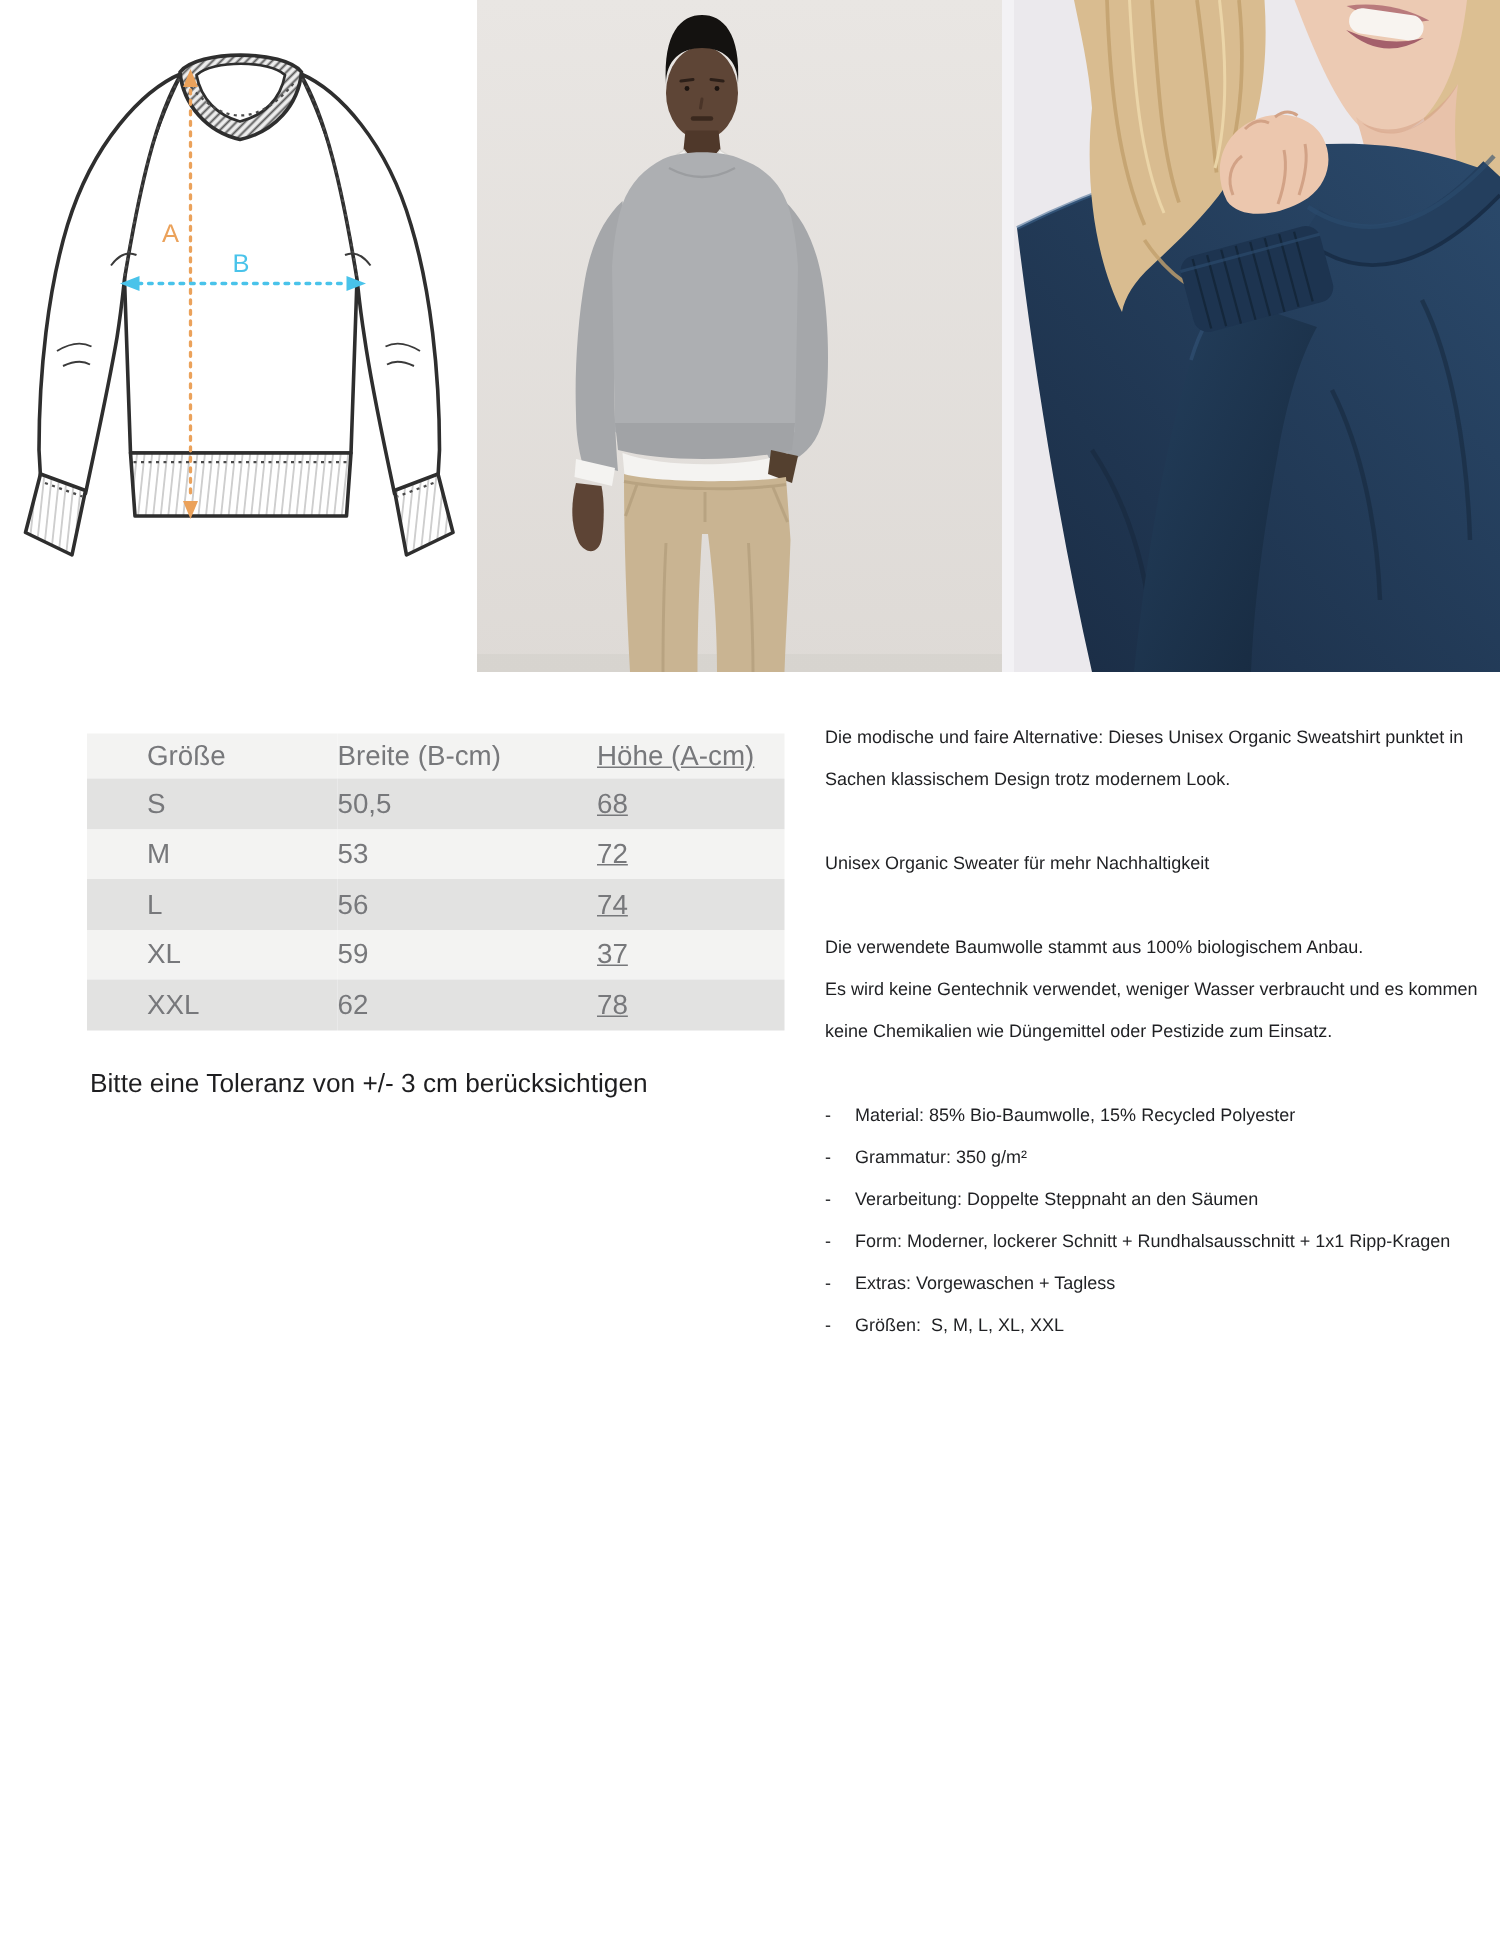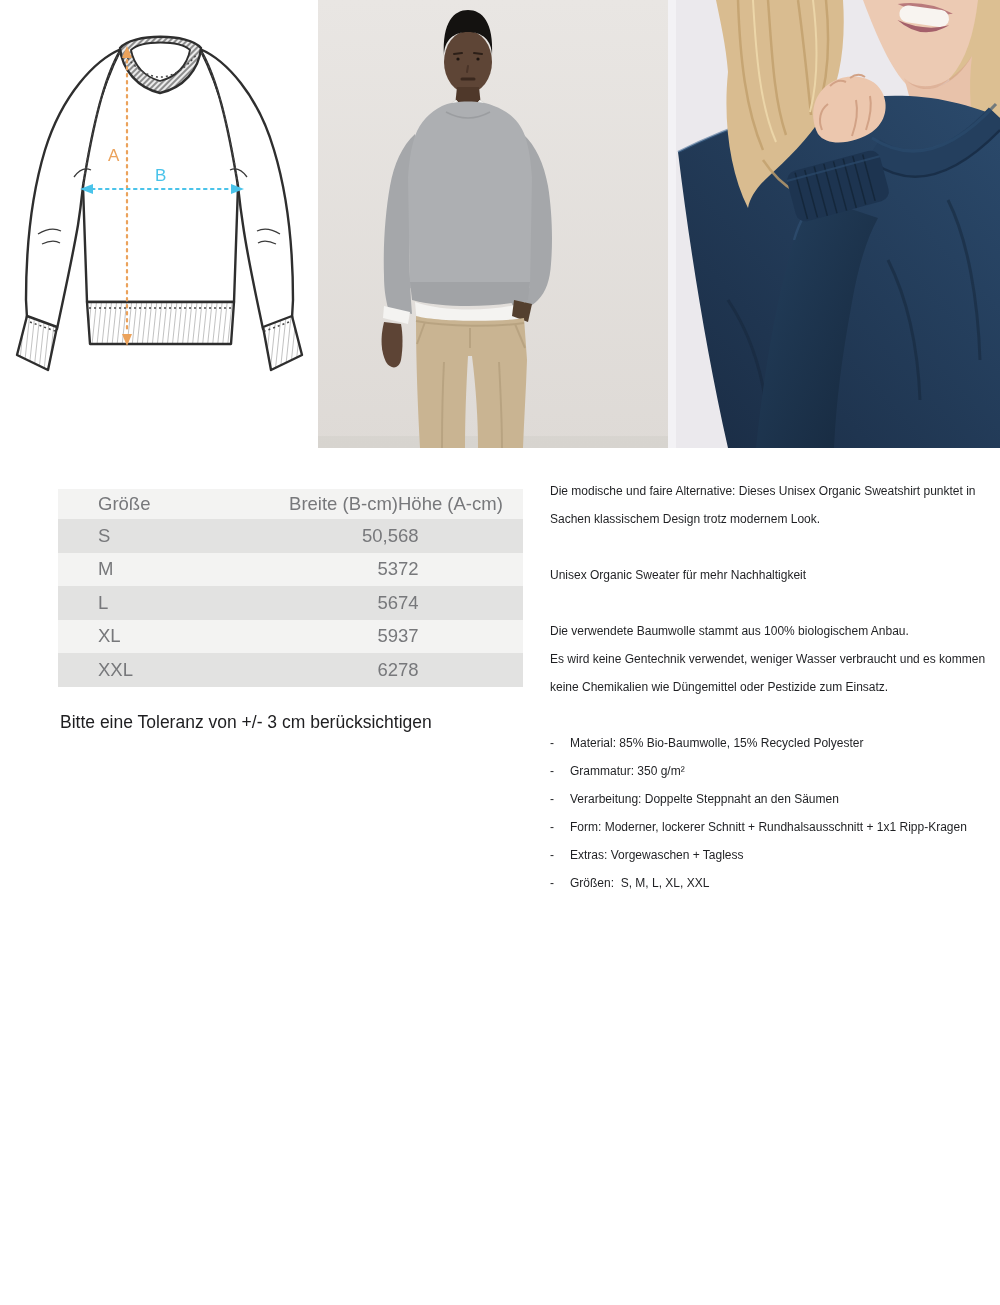--- a/index.html
+++ b/index.html
@@ -14,22 +14,22 @@
   .p-man{width:350px;}
   .p-woman{width:332px;}
 
   
   .size-table{position:absolute;left:58px;top:489px;border-collapse:collapse;table-layout:fixed;
               font-size:18.5px;color:#77787b;}
   .size-table th,.size-table td{font-weight:400;text-align:left;padding:0 0 0 0;box-sizing:border-box;}
   .size-table th{height:30px;background:#f3f3f2;}
   .size-table td{height:33.5px;}
   .size-table .c1{width:167px;padding-left:40px;}
-  .size-table .c2{width:173px;text-align:right;}
-  .size-table .c3{width:125px;}
+  .size-table .c2{width:173px;}
+  .size-table .c3{width:125px;text-decoration:underline;}
   .size-table tbody tr:nth-child(odd) td{background:#e2e2e1;}
   .size-table tbody tr:nth-child(even) td{background:#f3f3f2;}
 
   .tolerance{position:absolute;left:60px;top:712px;margin:0;font-size:17.5px;color:#1e1e20;text-align:center;}
 
   
   .desc{position:absolute;left:550px;top:477px;width:442px;font-size:12px;line-height:28px;
         color:#1f2023;}
   .desc p{margin:0 0 28px 0;white-space:pre-line;}
   .bullets{list-style:none;margin:20px 0 0 0;padding:0;}

